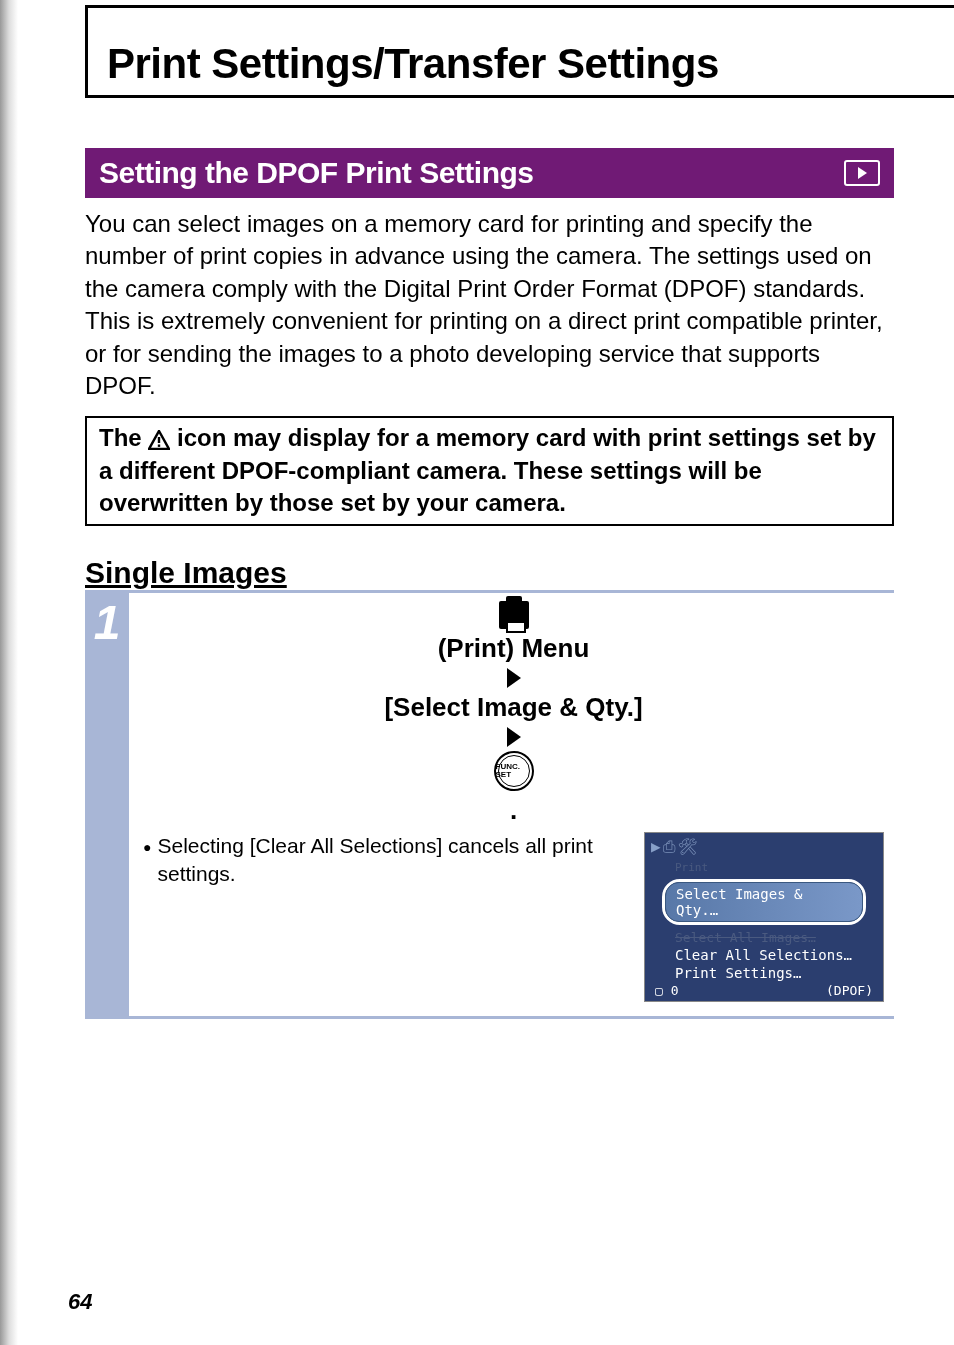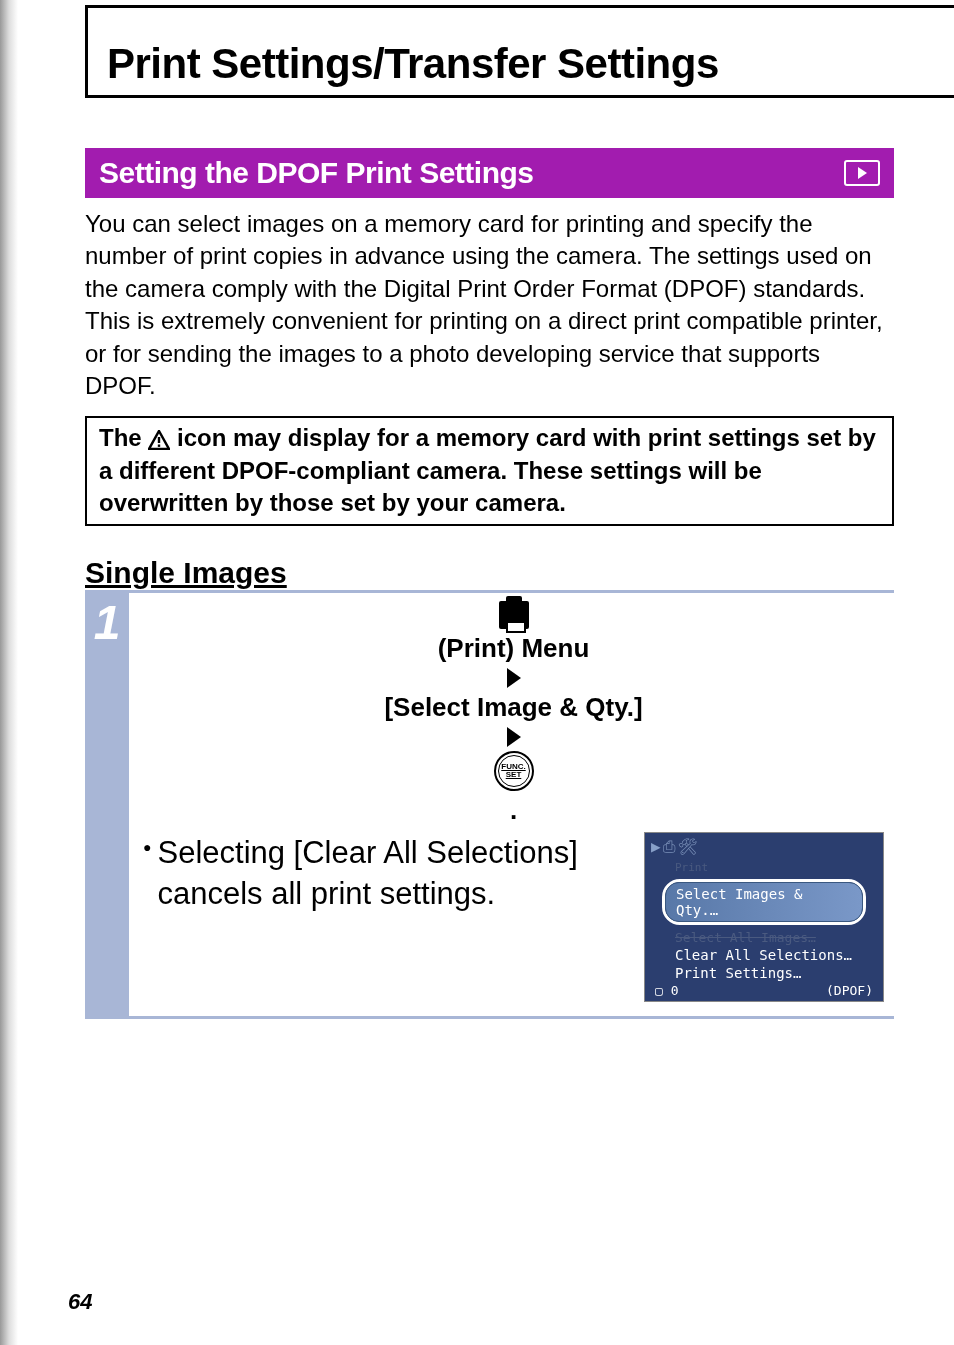--- a/index.html
+++ b/index.html
@@ -61,21 +61,21 @@
       left: 85px;
       right: 0;
       top: 95px;
       height: 3px;
       background: #000;
     }
     .content {
       margin-top: 60px;
     }
     .section-bar {
-      background: #a21caf;
+      background: #701a75;
       color: #fff;
       padding: 8px 14px;
       display: flex;
       align-items: center;
       justify-content: space-between;
       margin-bottom: 10px;
     }
     .section-bar-title {
       font-size: 30px;
       font-weight: 900;
@@ -188,27 +188,25 @@
       border-bottom: 10px solid transparent;
       display: inline-block;
     }
     .func-set {
       width: 40px;
       height: 40px;
       border: 2.5px solid #000;
       border-radius: 50%;
       display: inline-flex;
       flex-direction: column;
-      align-items: center;
       justify-content: center;
       font-size: 8px;
       font-weight: bold;
       line-height: 1;
       position: relative;
-      text-decoration: underline;
     }
     .func-set::before {
       content: '';
       position: absolute;
       inset: 2px;
       border: 1.5px solid #000;
       border-radius: 50%;
     }
     .see-menus {
       text-align: center;
@@ -222,21 +220,21 @@
     }
     .step-body {
       display: flex;
       gap: 20px;
     }
     .step-body-left {
       flex: 1;
     }
     .bullet-item {
       display: flex;
-      font-size: 31px;
+      font-size: 21px;
       line-height: 1.35;
     }
     .bullet-item::before {
       content: '●';
       font-size: 14px;
       margin-right: 6px;
       margin-top: 6px;
     }
     .camera-screen {
       width: 240px;

